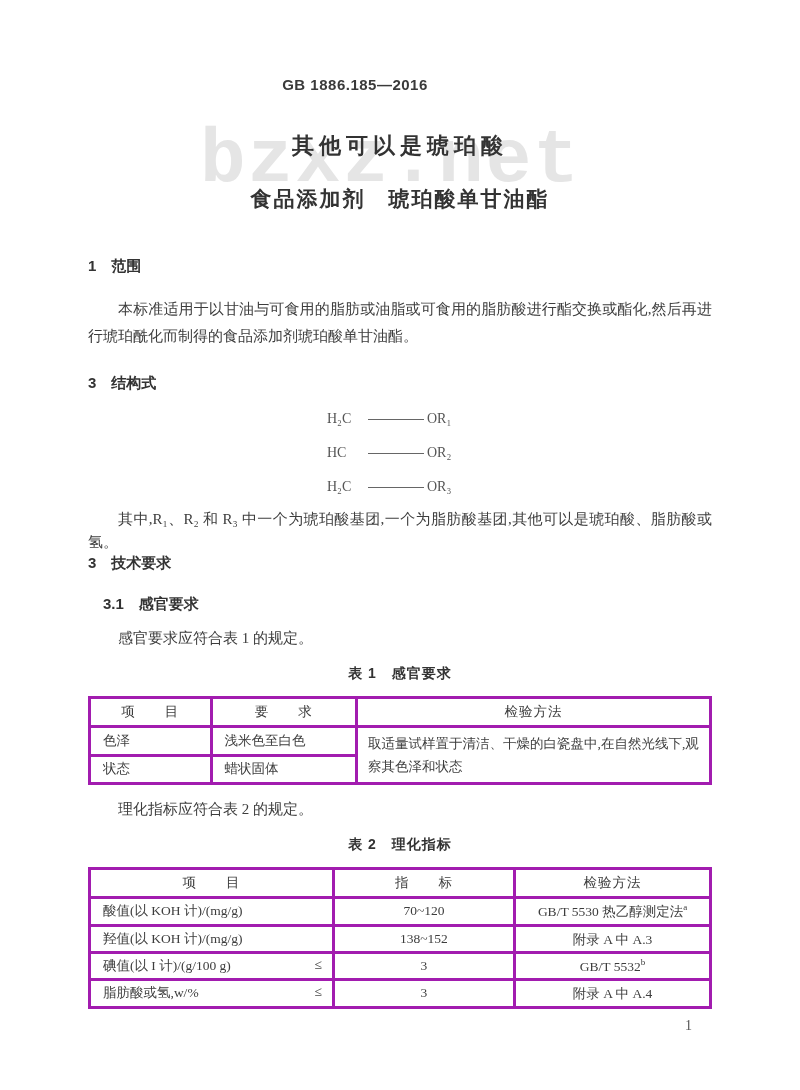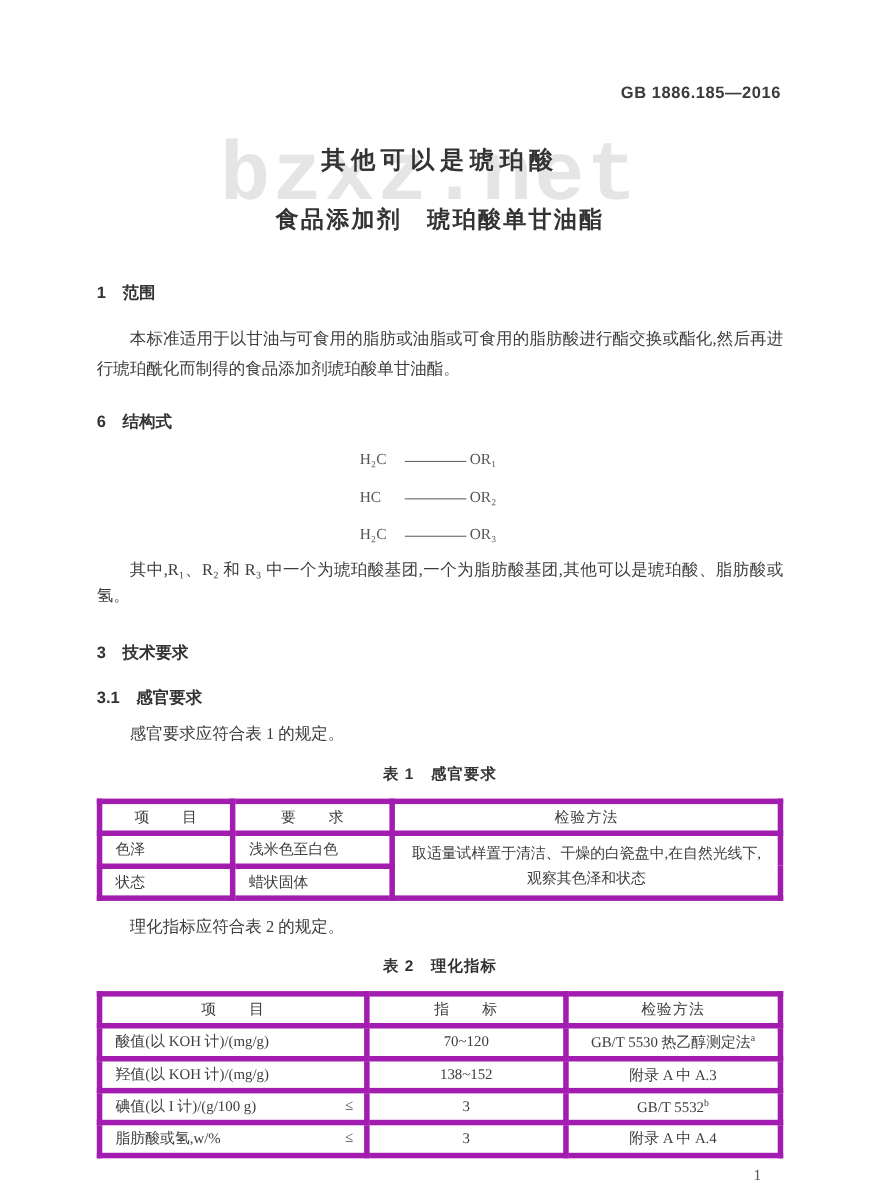--- a/index.html
+++ b/index.html
@@ -21,21 +21,21 @@
     letter-spacing: 2px;
     color: #e5e5e5;
     user-select: none;
     text-align: center;
   }
   .page-inner { position: relative; z-index: 1; }
 
   .doc-number {
     padding-top: 76px;
     padding-right: 90px;
-    text-align: right;
+    text-align: center;
     font-family: "Liberation Sans", sans-serif;
     font-weight: bold;
     font-size: 15px;
     color: #3a3a3a;
     letter-spacing: 0.5px;
   }
   .main-title {
     margin-top: 38px;
     text-align: center;
     font-family: "Liberation Sans", sans-serif;
@@ -56,22 +56,22 @@
   .content { padding: 0 88px; }
 
   .sec-heading {
     font-family: "Liberation Sans", sans-serif;
     font-weight: bold;
     font-size: 15px;
     color: #333;
   }
   .h-s1 { margin-top: 44px; }
   .h-s2 { margin-top: 24px; }
-  .h-s3 { margin-top: 30px; }
-  .h-s31 { margin-top: 22px; }
+  .h-s3 { }
+  .h-s31 { margin-top: 22px; margin-left: 15px; }
   .h-s32 { margin-top: 32px; }
 
   .para {
     margin-top: 20px;
     font-size: 15px;
     line-height: 27px;
     text-align: justify;
     text-indent: 2em;
     color: #3d3d3d;
   }
@@ -103,26 +103,26 @@
   }
 
   table {
     width: 100%;
     border-collapse: collapse;
     margin-top: 13px;
     font-size: 13.5px;
     color: #3d3d3d;
     border: 2px solid #555;
   }
-  th, td { border: 5px solid #a21caf; padding: 3px 8px; }
+  th, td { border: 3px solid #a21caf; padding: 3px 8px; }
   th { font-weight: normal; text-align: center; height: 29px; letter-spacing: 1px; }
   td { height: 26px; border-radius: 12px; }
   .cell-item { text-align: left; padding-left: 12px; }
   .cell-center { text-align: center; }
-  .method-cell { text-align: center; padding: 4px 10px; line-height: 23px; font-family: Liberation Serif, serif; }
+  .method-cell { text-align: left; padding: 4px 10px; line-height: 23px; font-family: Liberation Serif, serif; }
   .op { float: right; padding-right: 2px; color: #4a4a4a; }
   sup { font-size: 9px; }
 
   .page-number {
     margin-top: 9px;
     padding-right: 108px;
     text-align: right;
     font-size: 14px;
     color: #555;
   }
@@ -137,21 +137,21 @@
   <div class="doc-number">GB 1886.185—2016</div>
 
   <h1 class="main-title">其他可以是琥珀酸</h1>
   <h2 class="sub-title">食品添加剂　琥珀酸单甘油酯</h2>
 
   <div class="content">
 
     <div class="sec-heading h-s1">1　范围</div>
     <p class="para">本标准适用于以甘油与可食用的脂肪或油脂或可食用的脂肪酸进行酯交换或酯化,然后再进行琥珀酰化而制得的食品添加剂琥珀酸单甘油酯。</p>
 
-    <div class="sec-heading h-s2">6　结构式</div>
+    <div class="sec-heading h-s2">3　结构式</div>
 
     <div class="formula">
       <div class="formula-row">
         <span class="f-left">H₂C</span>
         <span class="bond"></span>
         <span class="f-right">OR₁</span>
       </div>
       <div class="formula-row">
         <span class="f-left">HC</span>
         <span class="bond"></span>

